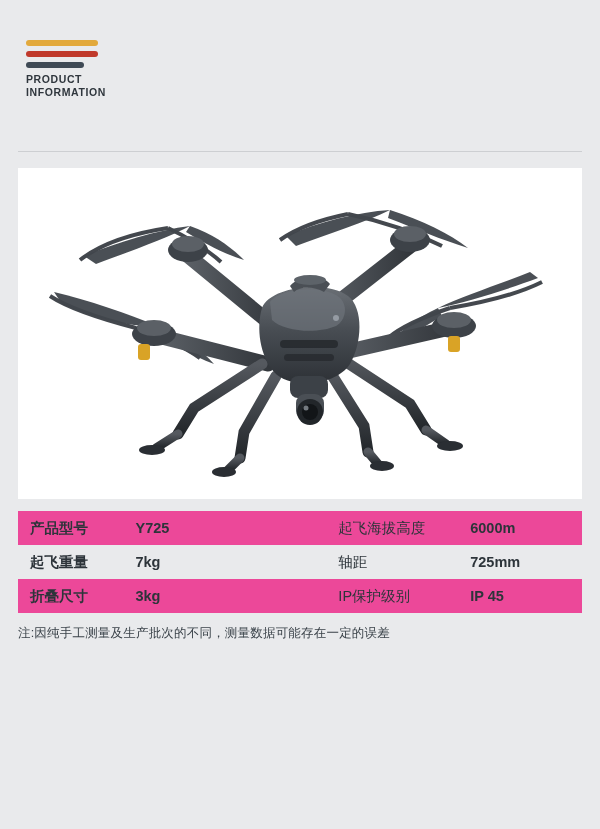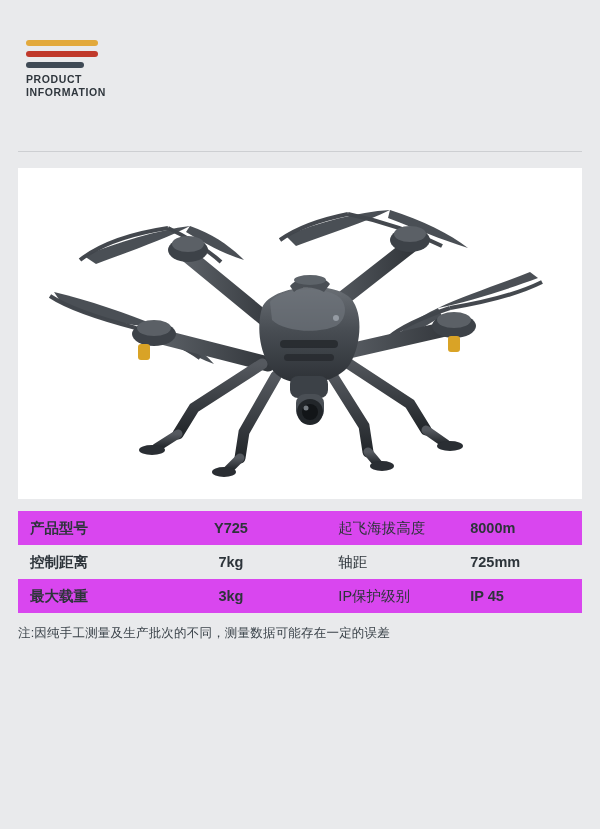--- a/index.html
+++ b/index.html
@@ -91,38 +91,37 @@
   .spec-table {
     margin: 12px 18px 0 18px;
     border-collapse: collapse;
     width: calc(100% - 36px);
     table-layout: fixed;
   }
   .spec-table tr {
     height: 34px;
   }
   .spec-table tr.alt {
-    background: #d946ef;
+    background: #ec4899;
   }
   .spec-table td {
     font-size: 14.5px;
     color: #2d343a;
     padding: 0 0 0 12px;
     border: 0;
     white-space: nowrap;
     overflow: hidden;
   }
   .spec-table td.label {
     font-weight: bold;
     width: 92px;
   }
   .spec-table td.value {
     width: 188px;
     font-weight: bold;
-    text-align: center;
   }
   .spec-table td.label2 {
     font-weight: normal;
     width: 118px;
   }
   .spec-table td.value2 {
     font-weight: bold;
     width: 110px;
   }
   .note {
@@ -269,30 +268,30 @@
       </svg>
     </div>
   </div>
 
   <table class="spec-table">
     <tbody>
       <tr class="alt">
         <td class="label">产品型号</td>
         <td class="value">Y725</td>
         <td class="label2">起飞海拔高度</td>
-        <td class="value2">8000m</td>
+        <td class="value2">6000m</td>
       </tr>
       <tr>
-        <td class="label">控制距离</td>
+        <td class="label">起飞重量</td>
         <td class="value">7kg</td>
         <td class="label2">轴距</td>
         <td class="value2">725mm</td>
       </tr>
       <tr class="alt">
-        <td class="label">最大载重</td>
+        <td class="label">折叠尺寸</td>
         <td class="value">3kg</td>
         <td class="label2">IP保护级别</td>
         <td class="value2">IP 45</td>
       </tr>
     </tbody>
   </table>
 
   <div class="note">注:因纯手工测量及生产批次的不同，测量数据可能存在一定的误差</div>
 
   <div class="footer-bar"></div>

